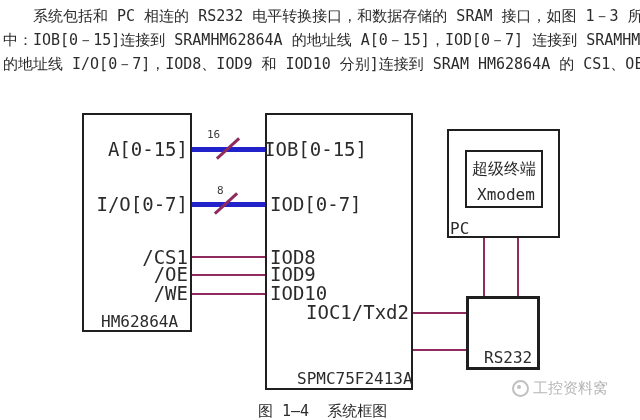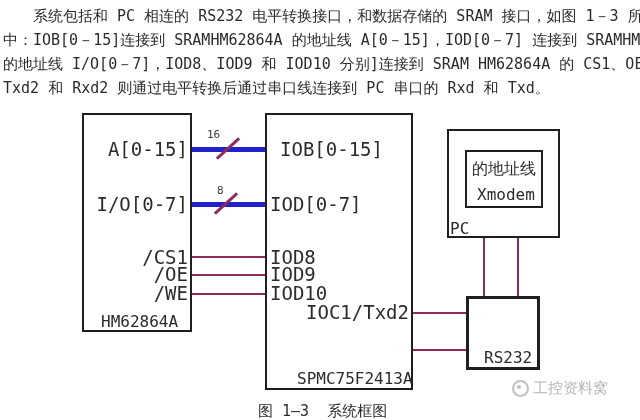--- a/index.html
+++ b/index.html
@@ -23,21 +23,20 @@
              background:#c0c0c0;border-radius:50%;}
 </style>
 </head>
 <body>
 
 <div id="page">
 
   <div class="txtline" style="left:33px;top:7px;">系统包括和 PC 相连的 RS232 电平转换接口，和数据存储的 SRAM 接口，如图 1－3 所示。其</div>
   <div class="txtline" style="left:3px;top:31px;">中：IOB[0－15]连接到 SRAMHM62864A 的地址线 A[0－15]，IOD[0－7] 连接到 SRAMHM62864A</div>
   <div class="txtline" style="left:3px;top:55px;">的地址线 I/O[0－7]，IOD8、IOD9 和 IOD10 分别]连接到 SRAM HM62864A 的 CS1、OE 和 WE。</div>
-  <div class="txtline" style="left:3px;top:79px;">Txd2 和 Rxd2 则通过电平转换后通过串口线连接到 PC 串口的 Rxd 和 Txd。</div>
 
   <div class="blk" style="left:82px;top:113px;width:110px;height:219px;"></div>
   <div class="blk" style="left:265px;top:113px;width:148px;height:277px;"></div>
   <div class="blk" style="left:447px;top:129px;width:113px;height:109px;"></div>
   <div class="blk" style="left:465px;top:150px;width:78px;height:58px;"></div>
   <div class="blk" style="left:466px;top:296px;width:74px;height:74px;border-width:3px;"></div>
 
   <div class="bus" style="left:192px;top:147px;width:73px;"></div>
   <div class="bus" style="left:192px;top:202px;width:73px;"></div>
   <div class="slash" style="left:213px;top:147px;"></div>
@@ -53,33 +52,33 @@
   <div class="vsig" style="left:483px;top:238px;height:58px;"></div>
   <div class="vsig" style="left:517px;top:238px;height:58px;"></div>
 
   <div class="pin" style="right:452px;top:141px;">A[0-15]</div>
   <div class="pin" style="right:452px;top:196px;">I/O[0-7]</div>
   <div class="pin" style="right:452px;top:249px;">/CS1</div>
   <div class="pin" style="right:452px;top:266px;margin-left:35px;">/OE</div>
   <div class="pin" style="right:452px;top:285px;">/WE</div>
   <div class="blkname" style="left:101px;top:313px;">HM62864A</div>
 
-  <div class="pin" style="left:280px;top:141px;text-align:right;">IOB[0-15]</div>
+  <div class="pin" style="left:264px;top:141px;text-align:right;">IOB[0-15]</div>
   <div class="pin" style="left:270px;top:196px;">IOD[0-7]</div>
   <div class="pin" style="left:270px;top:249px;">IOD8</div>
   <div class="pin" style="left:270px;top:266px;">IOD9</div>
   <div class="pin" style="left:270px;top:285px;text-align:right;">IOD10</div>
   <div class="pin" style="right:231px;top:304px;">IOC1/Txd2</div>
   <div class="blkname" style="left:285px;top:370px;margin-left:12px;">SPMC75F2413A</div>
 
   <div class="blkname" style="left:450px;top:220px;">PC</div>
-  <div class="blkname" style="left:472px;top:160px;font-size:16px;">的地址线</div>
+  <div class="blkname" style="left:472px;top:160px;font-size:16px;">超级终端</div>
   <div class="blkname" style="left:477px;top:186px;">Xmodem</div>
   <div class="blkname" style="left:484px;top:349px;">RS232</div>
 
-  <div id="caption">图 1—3  系统框图</div>
+  <div id="caption">图 1—4  系统框图</div>
 
   <div id="watermark">
     <span class="wm-circle"></span>
     <span>工控资料窝</span>
   </div>
 
 </div>
 
 </body></html>

